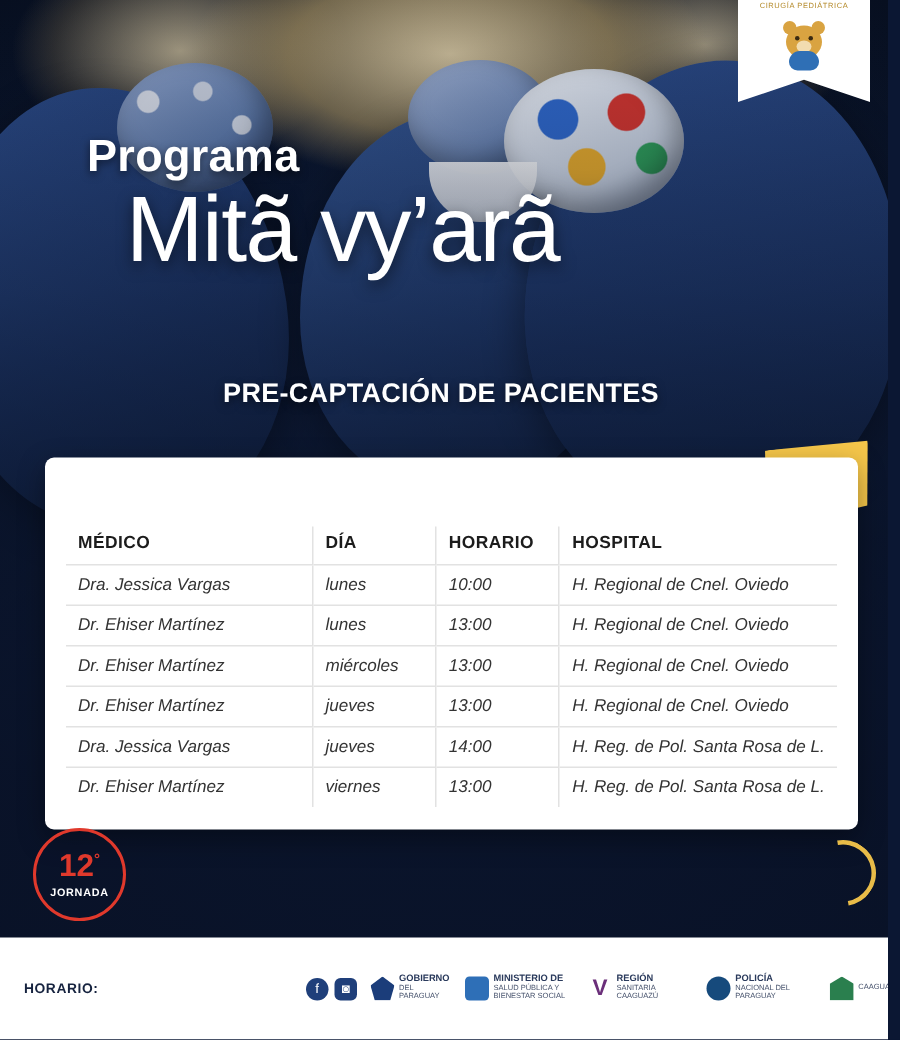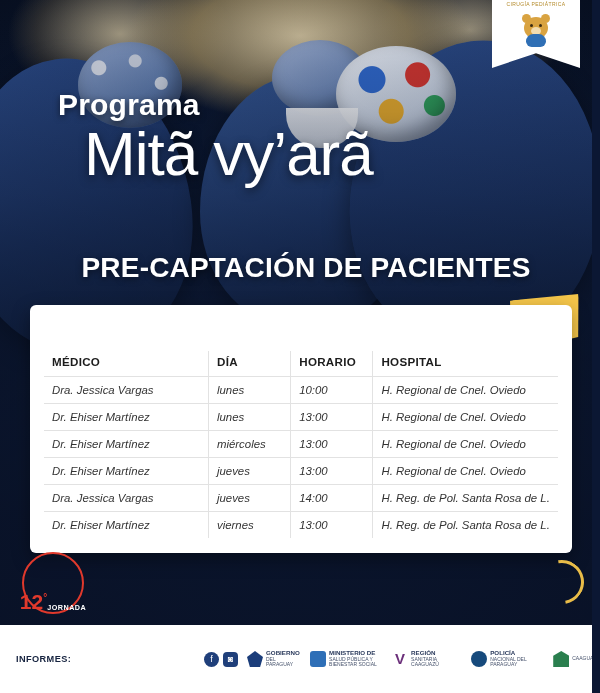--- a/index.html
+++ b/index.html
@@ -109,23 +109,23 @@
   }
   .sede-bar {
     position: absolute; left: 28px; top: 209px; width: 556px; height: 34px;
     background: #10213f;
     display: flex; align-items: center;
     padding-left: 16px;
   }
   .sede-bar .lbl { color: #f5c64a; font-size: 15.5px; font-weight: 700; margin-right: 5px; }
   .sede-bar .val { color: #ffffff; font-size: 15.5px; font-weight: 700; }
   .precapt {
-    position: absolute; left: 28px; top: 252px; width: 556px;
+    position: absolute; left: 16px; top: 252px; width: 556px;
     text-align: center;
-    color: #ffffff; font-size: 28px; font-weight: 700; letter-spacing: .2px;
+    color: #ffffff; font-size: 18px; font-weight: 700; letter-spacing: .2px;
     text-shadow: 0 2px 6px rgba(0,0,0,0.5);
   }
 
   
   .card {
     position: absolute; left: 30px; top: 305px; width: 542px; height: 248px;
     background: #ffffff; border-radius: 6px;
     box-shadow: 0 6px 18px rgba(0,0,0,0.35);
     padding: 12px 14px 8px 14px;
   }
@@ -152,21 +152,21 @@
     clip-path: polygon(12% 0, 100% 6%, 92% 88%, 4% 100%);
     display: flex; flex-direction: column; align-items: center; justify-content: center;
     transform: rotate(-8deg);
     box-shadow: 0 3px 8px rgba(0,0,0,0.3);
   }
   .badge-coronel div { font-size: 8.4px; font-weight: 700; color: #17243f; line-height: 1.25; }
 
   .badge-jornada {
     position: absolute; left: 22px; top: 552px; width: 62px; height: 62px;
     border: 2px solid #e0392c; border-radius: 50%;
-    display: flex; flex-direction: row; align-items: flex-end; justify-content: center;
+    display: flex; flex-direction: column; align-items: center; justify-content: center;
     background: rgba(10,20,44,0.25);
   }
   .badge-jornada .num { color: #e0392c; font-size: 21px; font-weight: 700; line-height: 1; }
   .badge-jornada .num sup { font-size: 10px; }
   .badge-jornada .txt { color: #ffffff; font-size: 7.2px; font-weight: 700; letter-spacing: .5px; margin-top: 2px; }
 
   .swoosh {
     position: absolute; right: 8px; top: 560px; width: 44px; height: 44px;
     border: 3px solid #f5c64a; border-radius: 50%;
     border-left-color: transparent; border-bottom-color: transparent;
@@ -319,21 +319,21 @@
 
   <div class="badge-jornada">
     <div class="num"><span>12</span><sup>°</sup></div>
     <div class="txt">JORNADA</div>
   </div>
 
   <div class="swoosh"></div>
 
   <div class="footer">
     <div class="footer-left">
-      <div class="informes">INFORMES:</div>
+      <div class="informes">HORARIO:</div>
     </div>
     <div class="footer-right">
       <div class="soc">
         <i>f</i>
         <i class="ig">◙</i>
       </div>
       <div class="logo">
         <span class="mark gob"></span>
         <span class="txt">
           <b>GOBIERNO</b>

